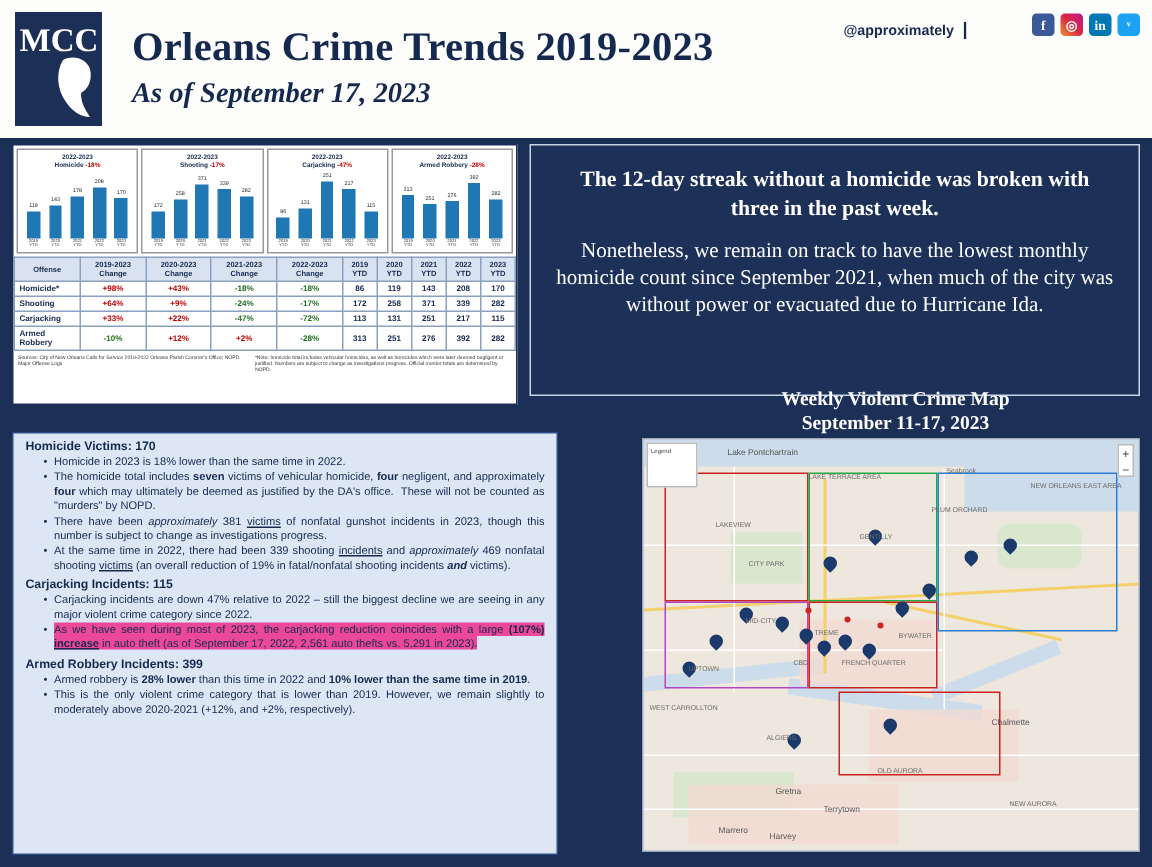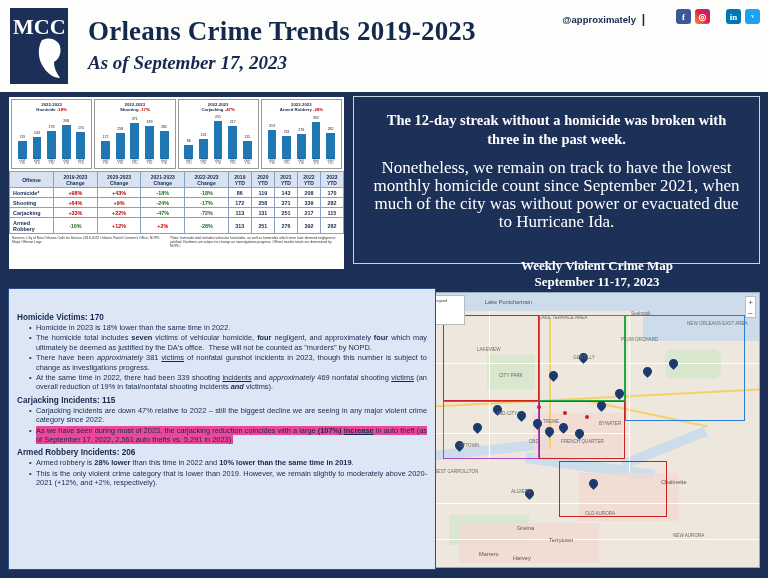--- a/index.html
+++ b/index.html
@@ -46,21 +46,21 @@
   }
   .socials { position:absolute; right:8px; top:9px; display:flex; gap:4px; }
   .sbox {
     width:15px; height:15px; border-radius:3px;
     display:flex; align-items:center; justify-content:center;
     color:#fff; font-size:9px; font-weight:bold;
     font-family:"Liberation Serif", serif;
   }
   .sbox.fb { background:#3b5998; }
   .sbox.ig { background:linear-gradient(45deg,#f09433,#dc2743,#bc1888); }
-  .sbox.li { background:#0077b5;margin-left:12px; }
+  .sbox.li { background:#0077b5; }
   .sbox.tw { background:#1da1f2; }
   .pipe { color:#15294f; font-size:12px; margin:0 3px; }
 
   
   .chartpanel {
     position:absolute; left:8px; top:96px; width:337px; height:174px;
     background:#ffffff; border:1px solid #1c2f56;
   }
   .minicharts { display:flex; width:100%; height:72px; padding:2px 2px 0 2px; gap:2px; }
   .mc {
@@ -108,21 +108,21 @@
     position:absolute; left:353px; top:96px; width:407px; height:168px;
     background:#1c3058; border:1px solid #c9d4e6;
   }
   .callout .c1 {
     color:#ffffff; font-family:"Liberation Serif", serif;
     font-size:14.5px; font-weight:bold; text-align:center;
     padding:14px 16px 0 16px; line-height:19px;
   }
   .callout .c2 {
     color:#ffffff; font-family:"Liberation Serif", serif;
-    font-size:17px; text-align:center; padding:10px 14px 0 14px; line-height:18px;
+    font-size:14px; text-align:center; padding:10px 14px 0 14px; line-height:18px;
   }
 
   
   .maptitle {
     position:absolute; left:432px; top:258px; width:330px;
     text-align:center; color:#ffffff;
     font-family:"Liberation Serif", serif; font-size:13px; font-weight:bold;
     line-height:16px;
   }
 
@@ -154,22 +154,22 @@
   }
   .mapctl {
     position:absolute; right:3px; top:3px; width:11px; height:22px;
     background:#fff; border:1px solid #bbb;
     display:flex; flex-direction:column; align-items:center;
     font-size:8px; color:#444; line-height:11px;
   }
 
   
   .notes {
-    position:absolute; left:8px; top:288px; width:428px; height:282px;
-    background:#dce6f5; border:1px solid #2b4f86; padding:24px 8px;
+    position:absolute; left:8px; top:288px; width:364px; height:282px;
+    background:#dce6f5; border:1px solid #2b4f86; padding:4px 8px;
     overflow:hidden;
   }
   .nh {
     font-size:8.2px; font-weight:bold; color:#15294f; margin-top:4px; margin-bottom:1px;
     font-family:"Liberation Sans", sans-serif;
   }
   .nh:first-child { margin-top:0; }
   ul.nl { margin:0 0 0 12px; padding:0; list-style:none; }
   ul.nl li {
     font-size:7.4px; color:#15294f; line-height:9.4px; margin-bottom:1px;
@@ -521,18 +521,18 @@
     <li>There have been <i>approximately</i> 381 <u>victims</u> of nonfatal gunshot incidents in 2023, though this number is subject to change as investigations progress.</li>
     <li>At the same time in 2022, there had been 339 shooting <u>incidents</u> and <i>approximately</i> 469 nonfatal shooting <u>victims</u> (an overall reduction of 19% in fatal/nonfatal shooting incidents <b><i>and</i></b> victims).</li>
   </ul>
 
   <div class="nh">Carjacking Incidents: 115</div>
   <ul class="nl">
     <li>Carjacking incidents are down 47% relative to 2022 – still the biggest decline we are seeing in any major violent crime category since 2022.</li>
     <li><span class="hl">As we have seen during most of 2023, the carjacking reduction coincides with a large <b>(107%)</b> <b class="u">increase</b> in auto theft (as of September 17, 2022, 2,561 auto thefts vs. 5,291 in 2023).</span></li>
   </ul>
 
-  <div class="nh">Armed Robbery Incidents: 206</div>
+  <div class="nh">Armed Robbery Incidents: 399</div>
   <ul class="nl">
     <li>Armed robbery is <b>28% lower</b> than this time in 2022 and <b>10% lower than the same time in 2019</b>.</li>
     <li>This is the only violent crime category that is lower than 2019. However, we remain slightly to moderately above 2020-2021 (+12%, and +2%, respectively).</li>
   </ul>
 </div>
 
 </body></html>

